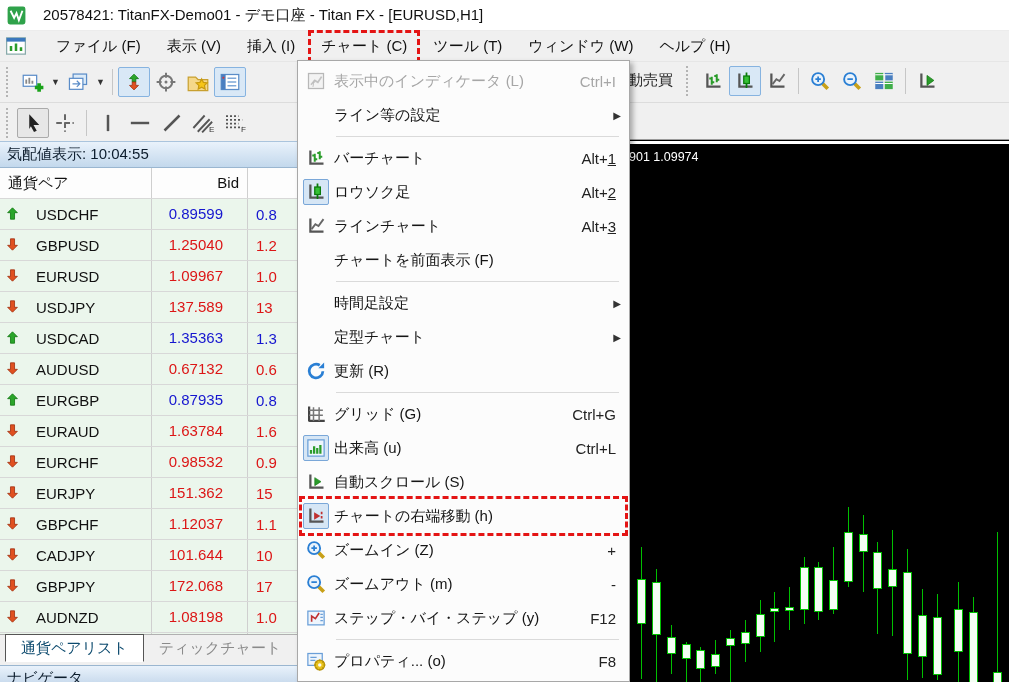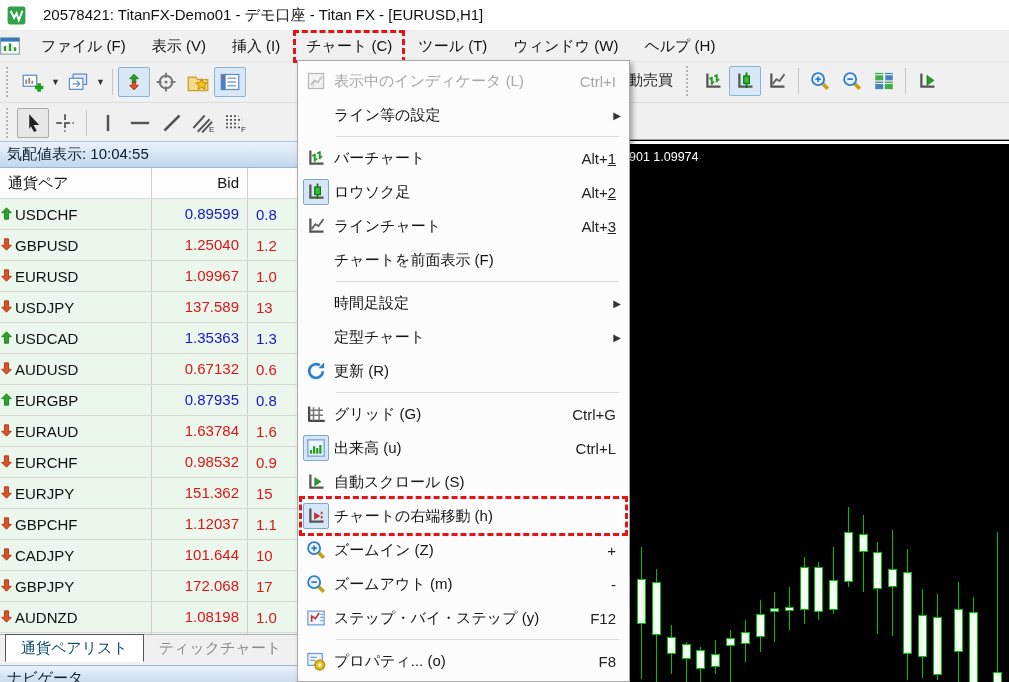--- a/index.html
+++ b/index.html
@@ -3,21 +3,21 @@
 <meta charset="utf-8">
 <style>
   html,body{margin:0;padding:0;}
   .screen{position:relative;width:1009px;height:682px;overflow:hidden;background:#f0f0f0;
           font-family:"Liberation Sans","DejaVu Sans",sans-serif;color:#111;}
   
   .titlebar{height:30px;background:#fff;display:flex;align-items:center;gap:17px;padding-left:7px;
             font-size:15px;border-bottom:1px solid #ececec;}
   .titlebar .logo{width:19px;height:19px;display:inline-flex;}
   
-  .menubar{height:30px;background:#f0f0f0;display:flex;align-items:center;font-size:15px;}
+  .menubar{height:30px;background:#f0f0f0;display:flex;align-items:center;padding-left:6px;font-size:15px;gap:9px;}
   .menubar .winicon{width:20px;height:18px;margin-right:8px;display:inline-flex;}
   .mb-item{padding:4px 13px;position:relative;white-space:nowrap;}
   .mb-item.annotated::after{content:"";position:absolute;inset:-3px 0px;border:3px dashed #e41414;pointer-events:none;}
   
   .toolbar{height:40px;background:#f0f0f0;display:flex;align-items:center;padding-left:2px;
            border-top:1px solid #e6e6e6;border-bottom:1px solid #dcdcdc;}
   .grip{width:5px;height:30px;border-left:2px dotted #b4b4b4;margin:0 4px;}
   .tb-btn{width:30px;height:28px;display:flex;align-items:center;justify-content:center;border:1px solid transparent;border-radius:2px;}
   .tb-btn.pressed{border-color:#86b3e0;background:#d9e8f6;}
   .tb-btn.sunken{border-color:#aaa;background:#e7e7e7;}
@@ -30,22 +30,22 @@
   .mwatch{position:absolute;left:0;top:141px;width:312px;bottom:0;background:#fff;border-right:1px solid #b8b8b8;}
   .mw-head{height:25px;background:linear-gradient(#e9f2fb,#c3d8ec);border-top:1px solid #aac4dd;
            border-bottom:1px solid #9ab6d0;display:flex;align-items:center;padding-left:7px;font-size:15px;color:#0c1c2c;}
   .mw-table{position:absolute;top:27px;left:0;right:0;bottom:47px;overflow:hidden;}
   .mw-hrow,.mw-row{display:grid;grid-template-columns:152px 96px 1fr;height:30px;align-items:center;
                    border-bottom:1px solid #d8d8d8;}
   .mw-hrow{background:#fdfdfd;font-size:15px;}
   .mw-hrow .c1{padding-left:8px;}
   .mw-hrow .c2{text-align:right;padding-right:8px;}
   .mw-row{background:#ebf6ec;font-size:15px;}
-  .mw-row .c1{display:flex;align-items:center;gap:2px;border-right:1px solid #cfcfcf;height:100%;box-sizing:border-box;}
-  .mw-row .c2{text-align:right;padding-right:8px;border-right:1px solid #cfcfcf;height:100%;line-height:30px;box-sizing:border-box;}
+  .mw-row .c1{display:flex;align-items:center;gap:17px;padding-left:6px;border-right:1px solid #cfcfcf;height:100%;box-sizing:border-box;}
+  .mw-row .c2{text-align:right;padding-right:24px;border-right:1px solid #cfcfcf;height:100%;line-height:30px;box-sizing:border-box;}
   .mw-row .c3{padding-left:8px;overflow:hidden;white-space:nowrap;}
   .mw-hrow .c1g,.mw-hrow .c2g{border-right:1px solid #cfcfcf;height:100%;line-height:30px;box-sizing:border-box;}
   .val-up{color:#1515cf;} .val-down{color:#dc1616;}
   .mw-tabs{position:absolute;left:0;right:0;bottom:16px;height:31px;background:#f0f0f0;border-top:1px solid #b0b0b0;
            display:flex;align-items:flex-start;font-size:15px;}
   .tab{padding:3px 15px;margin-top:1px;color:#8a8a8a;white-space:nowrap;}
   .tab.active{background:#fff;border:1px solid #555;border-bottom-color:#fff;color:#0c4a6e;margin-left:5px;margin-top:-1px;padding-top:4px;}
   .tab-div{color:#aaa;margin-top:4px;}
   .mw-nav{position:absolute;left:0;right:0;bottom:0;height:16px;background:linear-gradient(#e9f2fb,#cbdcee);
           border-top:1px solid #9ab6d0;overflow:hidden;font-size:15px;color:#0c1c2c;padding-left:7px;line-height:23px;}

